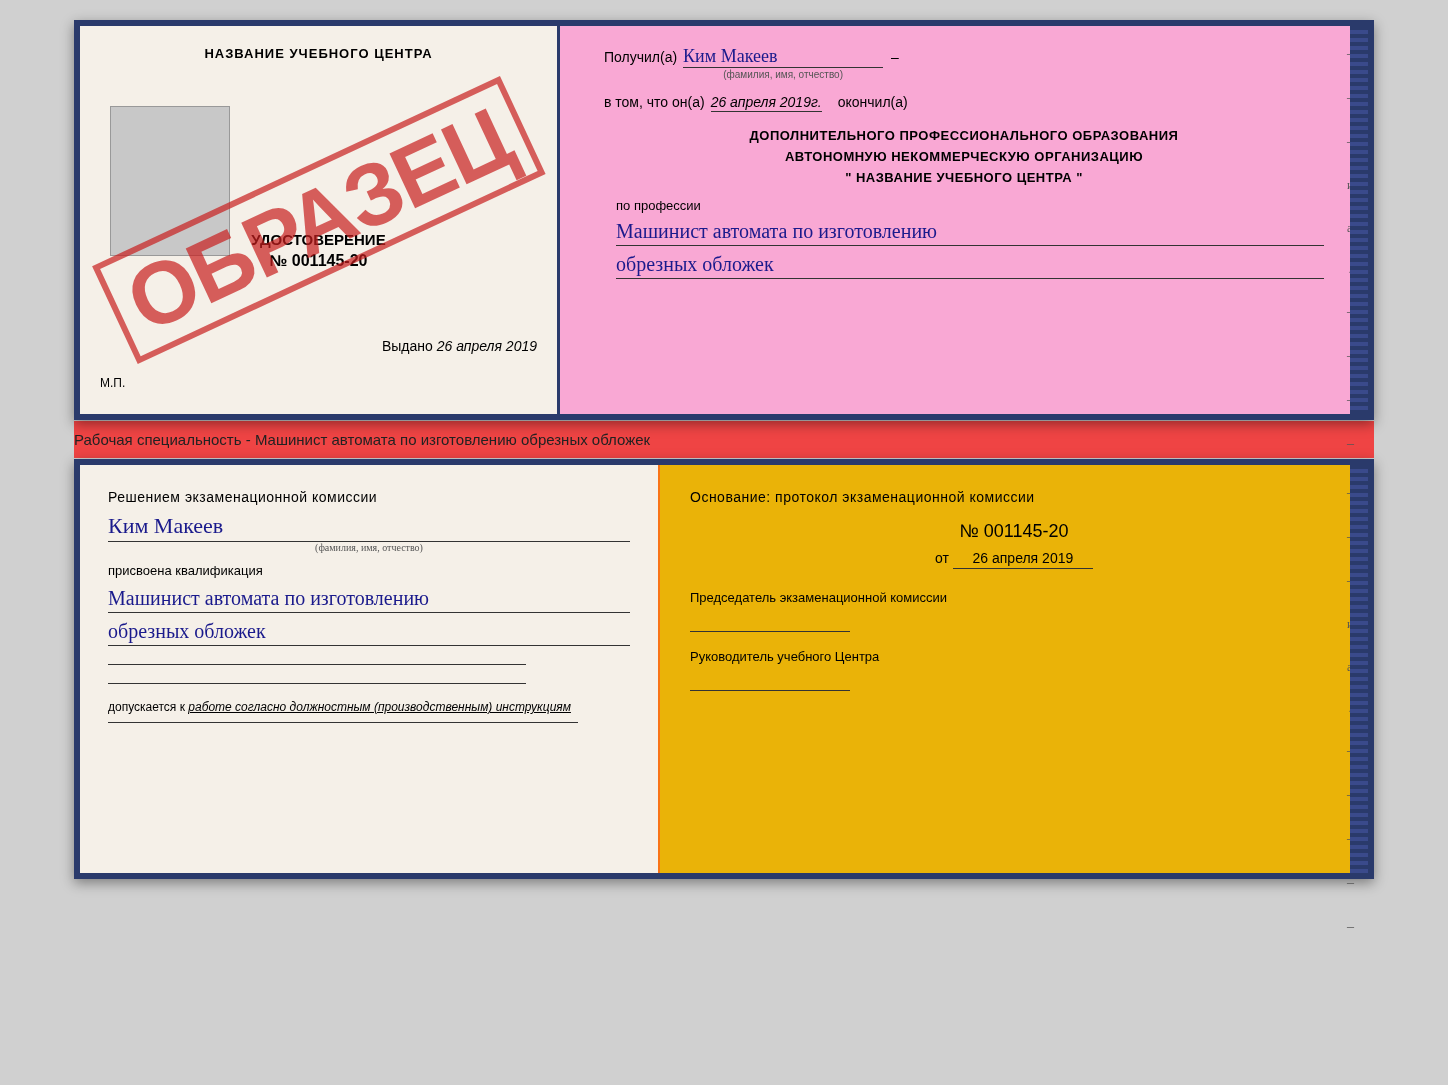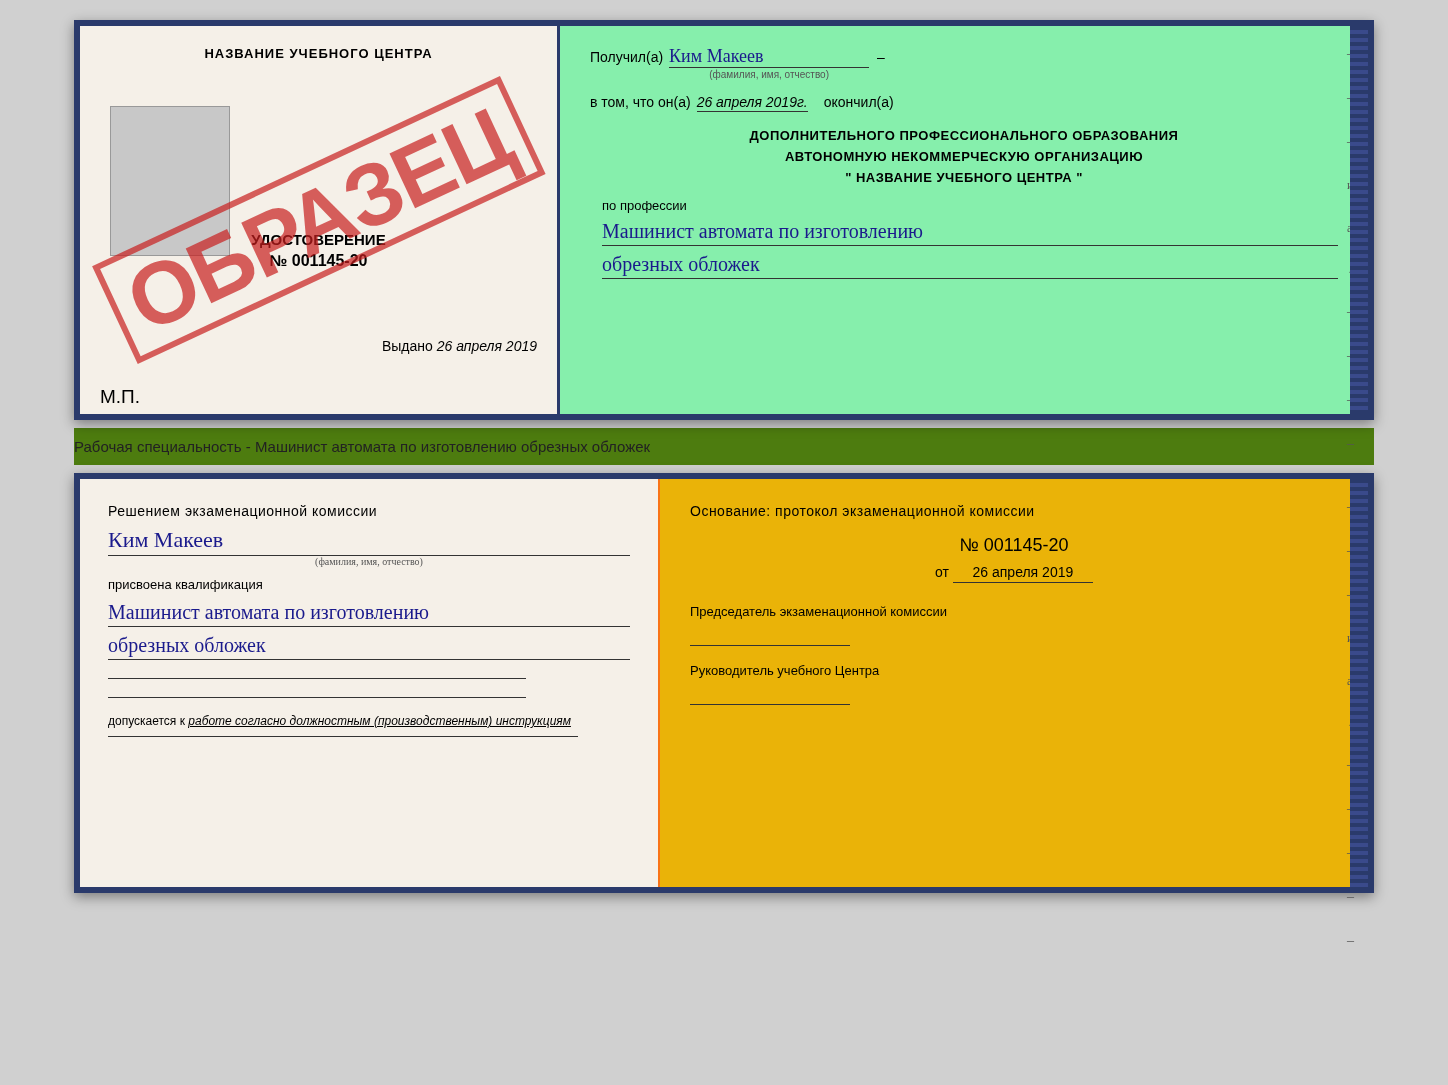--- a/index.html
+++ b/index.html
@@ -12,21 +12,21 @@
       flex-direction: column;
       align-items: center;
       padding: 20px;
       gap: 16px;
     }
 
     .document-container {
       display: flex;
       flex-direction: column;
       align-items: center;
-      gap: 8px;
+      gap: 1px;
       width: 1300px;
     }
 
     
     .cert-booklet {
       display: flex;
       width: 1300px;
       height: 400px;
       border: 6px solid #2a3a6b;
       background: #f5f0e8;
@@ -40,23 +40,23 @@
       padding: 20px;
       position: relative;
       display: flex;
       flex-direction: column;
       align-items: center;
       background: #f5f0e8;
     }
 
     .cert-right {
       flex: 1;
-      padding: 20px 30px;
+      padding: 20px 44px;
       position: relative;
-      background: #86efac;
+      background: #f9a8d4;
     }
 
     
     .photo-placeholder {
       width: 120px;
       height: 150px;
       background: #c8c8c8;
       border: 1px solid #999;
       position: absolute;
       left: 30px;
@@ -116,23 +116,23 @@
       right: 20px;
       font-family: Arial, sans-serif;
     }
 
     .cert-left-issued .issued-date {
       font-style: italic;
     }
 
     .mp-label {
       position: absolute;
-      bottom: 6px;
+      bottom: 24px;
       left: 20px;
-      font-size: 19px;
+      font-size: 12px;
       font-family: Arial, sans-serif;
     }
 
     
     .cert-right-row {
       display: flex;
       align-items: baseline;
       margin-bottom: 8px;
       font-size: 14px;
       font-family: Arial, sans-serif;
@@ -202,21 +202,21 @@
       font-size: 14px;
     }
 
     
     .separator-line {
       width: 1300px;
       padding: 10px 0;
       font-size: 15px;
       font-family: Arial, sans-serif;
       color: #222;
-      background: #4d7c0f;
+      background: #ef4444;
     }
 
     
     .cert-booklet-bottom {
       display: flex;
       width: 1300px;
       height: 420px;
       border: 6px solid #2a3a6b;
       background: #f5f0e8;
       position: relative;

